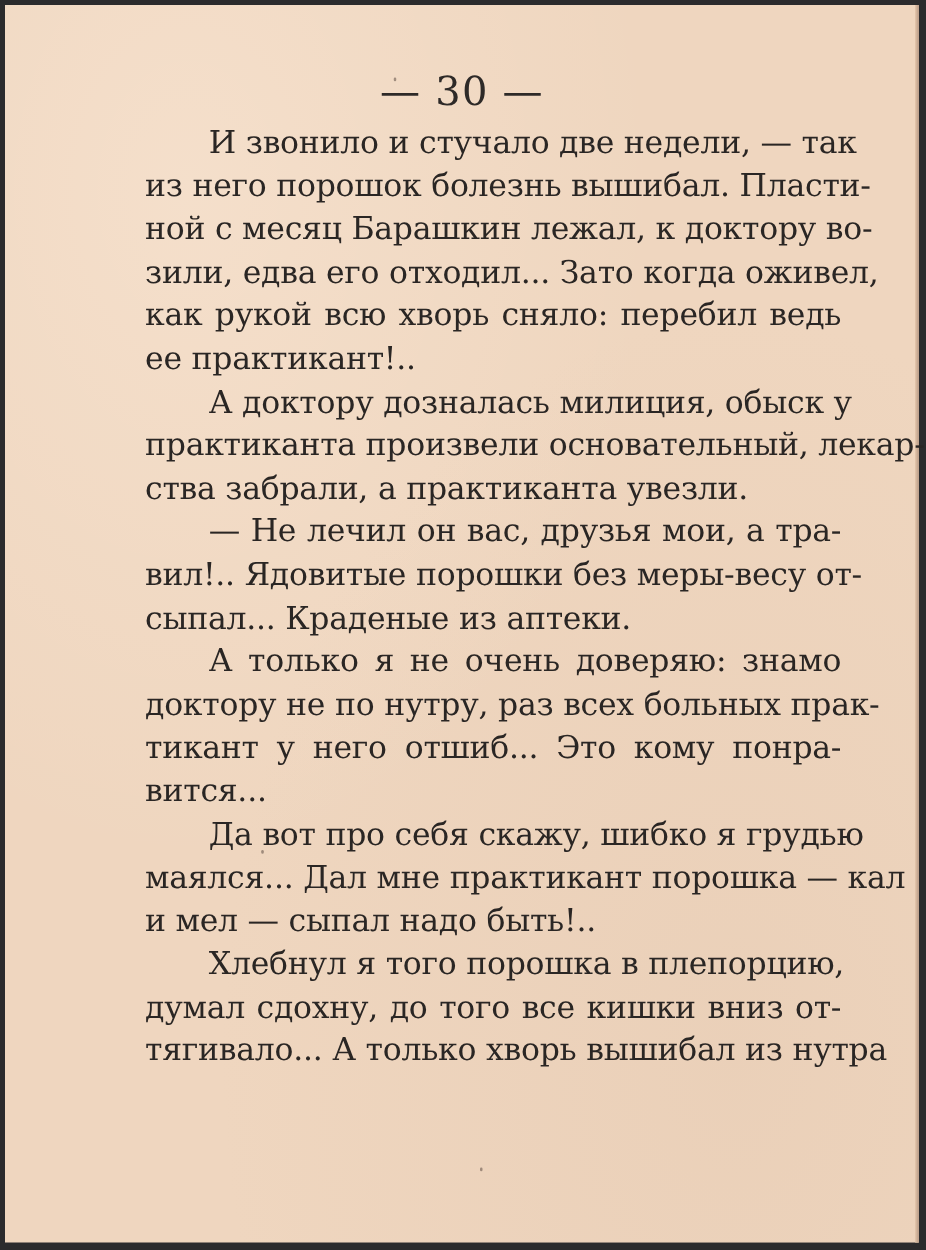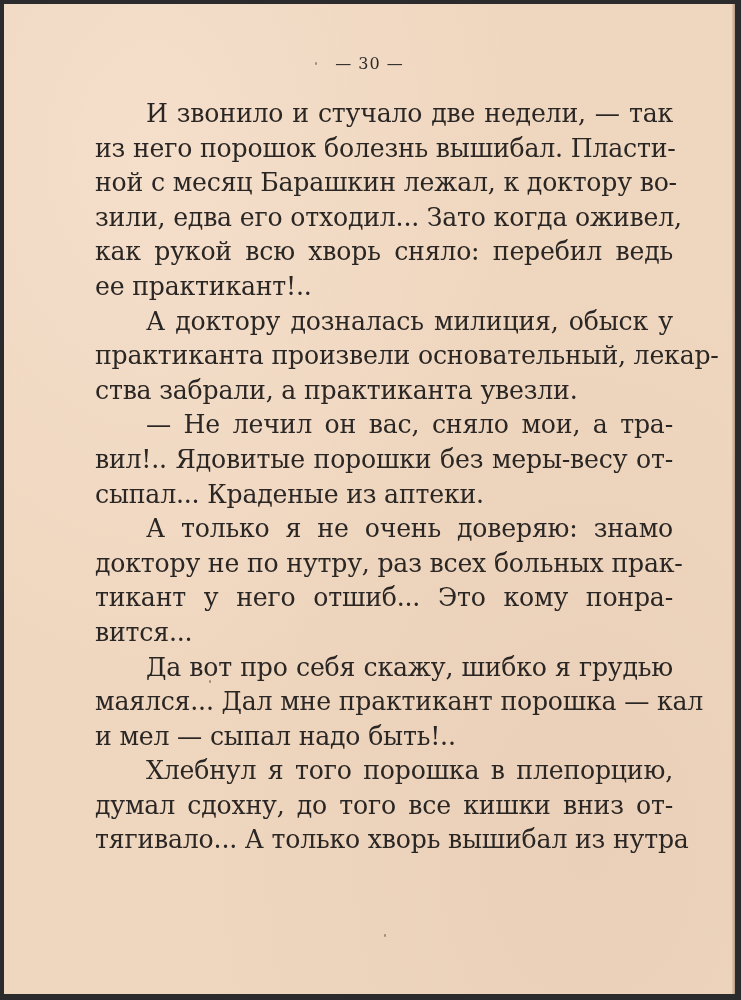--- a/index.html
+++ b/index.html
@@ -30,21 +30,21 @@
       height: 100%;
       background: linear-gradient(to right, #e6c8ad, #b79a86);
     }
     .folio {
       position: absolute;
       top: 50px;
       left: 0;
       width: 100%;
       text-align: center;
       font-family: "DejaVu Serif", "Liberation Serif", serif;
-      font-size: 16px;
+      font-size: 32px;
       color: #2e2a28;
       letter-spacing: 1px;
     }
     .text {
       position: absolute;
       left: 91px;
       top: 93px;
       width: 578px;
       font-family: "DejaVu Serif", "Liberation Serif", serif;
       font-size: 25.2px;
@@ -52,20 +52,21 @@
       color: #2a2624;
       letter-spacing: -0.2px;
     }
     .line {
       display: block;
       white-space: nowrap;
       text-align: justify;
       text-align-last: justify;
       height: 34.6px;
       overflow: visible;
+      margin-left: 21px;
     }
     .line.last {
       text-align-last: left;
     }
     .line.indent {
       padding-left: 51px;
     }
     .speck {
       position: absolute;
       width: 2px;
@@ -90,21 +91,21 @@
     <span class="line">ной с месяц Барашкин лежал, к доктору во-</span>
     <span class="line">зили, едва его отходил... Зато когда оживел,</span>
     <span class="line">как рукой всю хворь сняло: перебил ведь</span>
     <span class="line last">ее практикант!..</span>
 
     <span class="line indent">А доктору дозналась милиция, обыск у</span>
     <span class="line">практиканта произвели основательный, лекар-</span>
     <span class="line last">ства забрали, а практиканта увезли.</span>
 
 
-    <span class="line indent">— Не лечил он вас, сняло мои, а тра-</span>
+    <span class="line indent">— Не лечил он вас, друзья мои, а тра-</span>
     <span class="line">вил!.. Ядовитые порошки без меры-весу от-</span>
     <span class="line last">сыпал... Краденые из аптеки.</span>
 
     <span class="line indent">А только я не очень доверяю: знамо</span>
     <span class="line">доктору не по нутру, раз всех больных прак-</span>
     <span class="line">тикант у него отшиб... Это кому понра-</span>
     <span class="line last">вится...</span>
 
     <span class="line indent">Да вот про себя скажу, шибко я грудью</span>
     <span class="line">маялся... Дал мне практикант порошка — кал</span>

